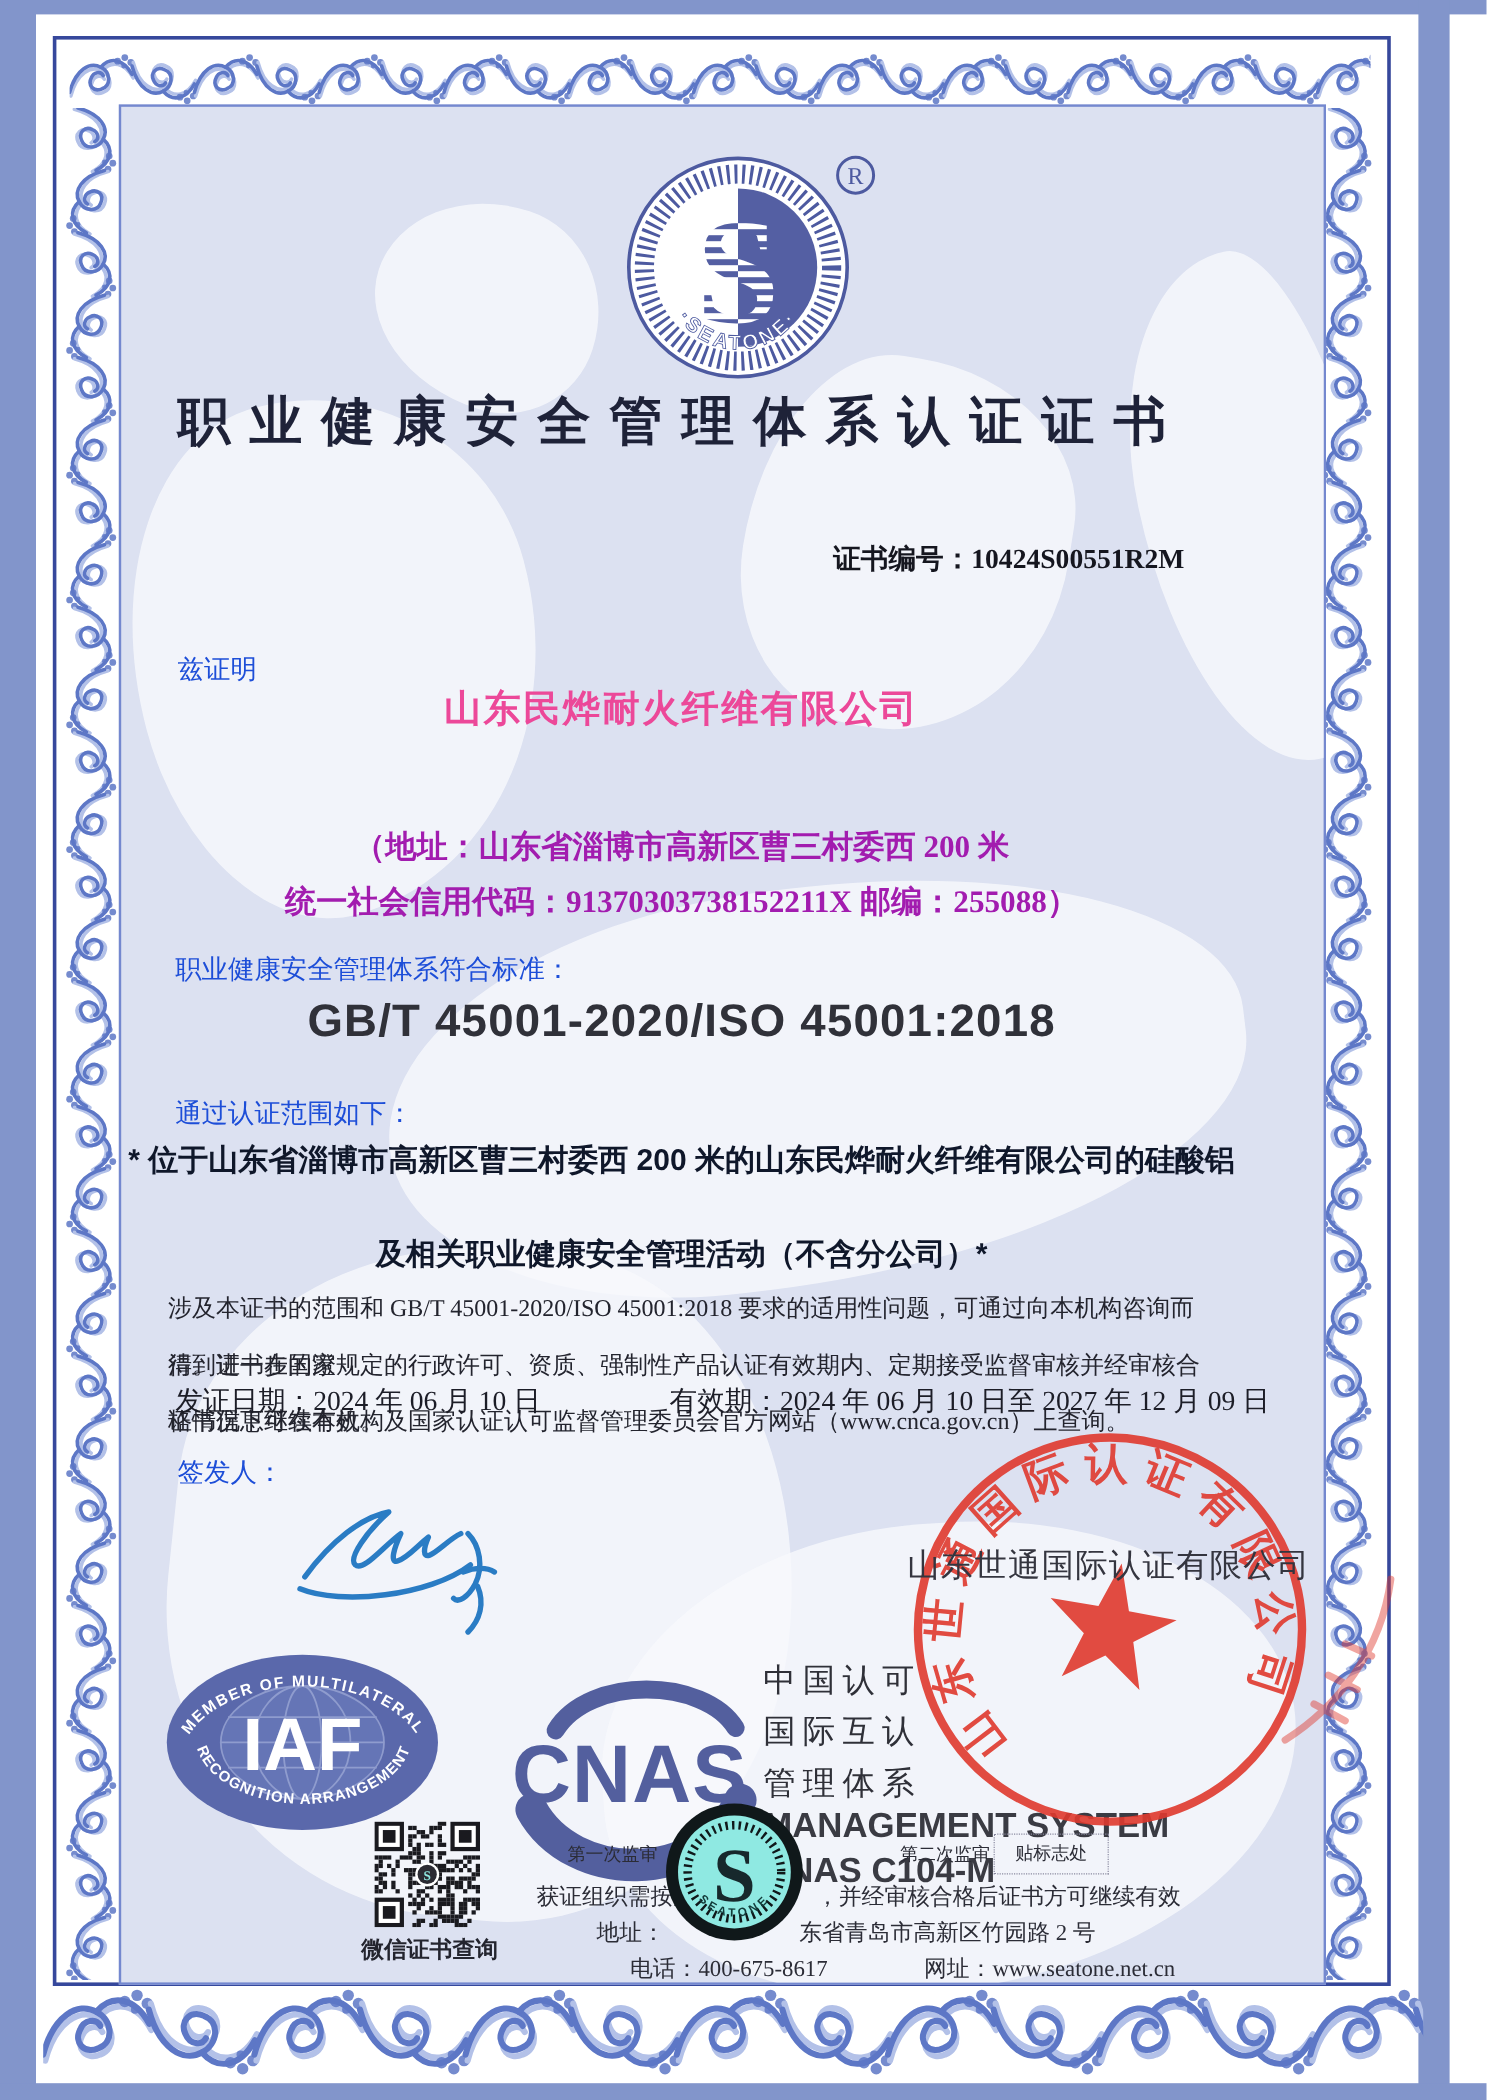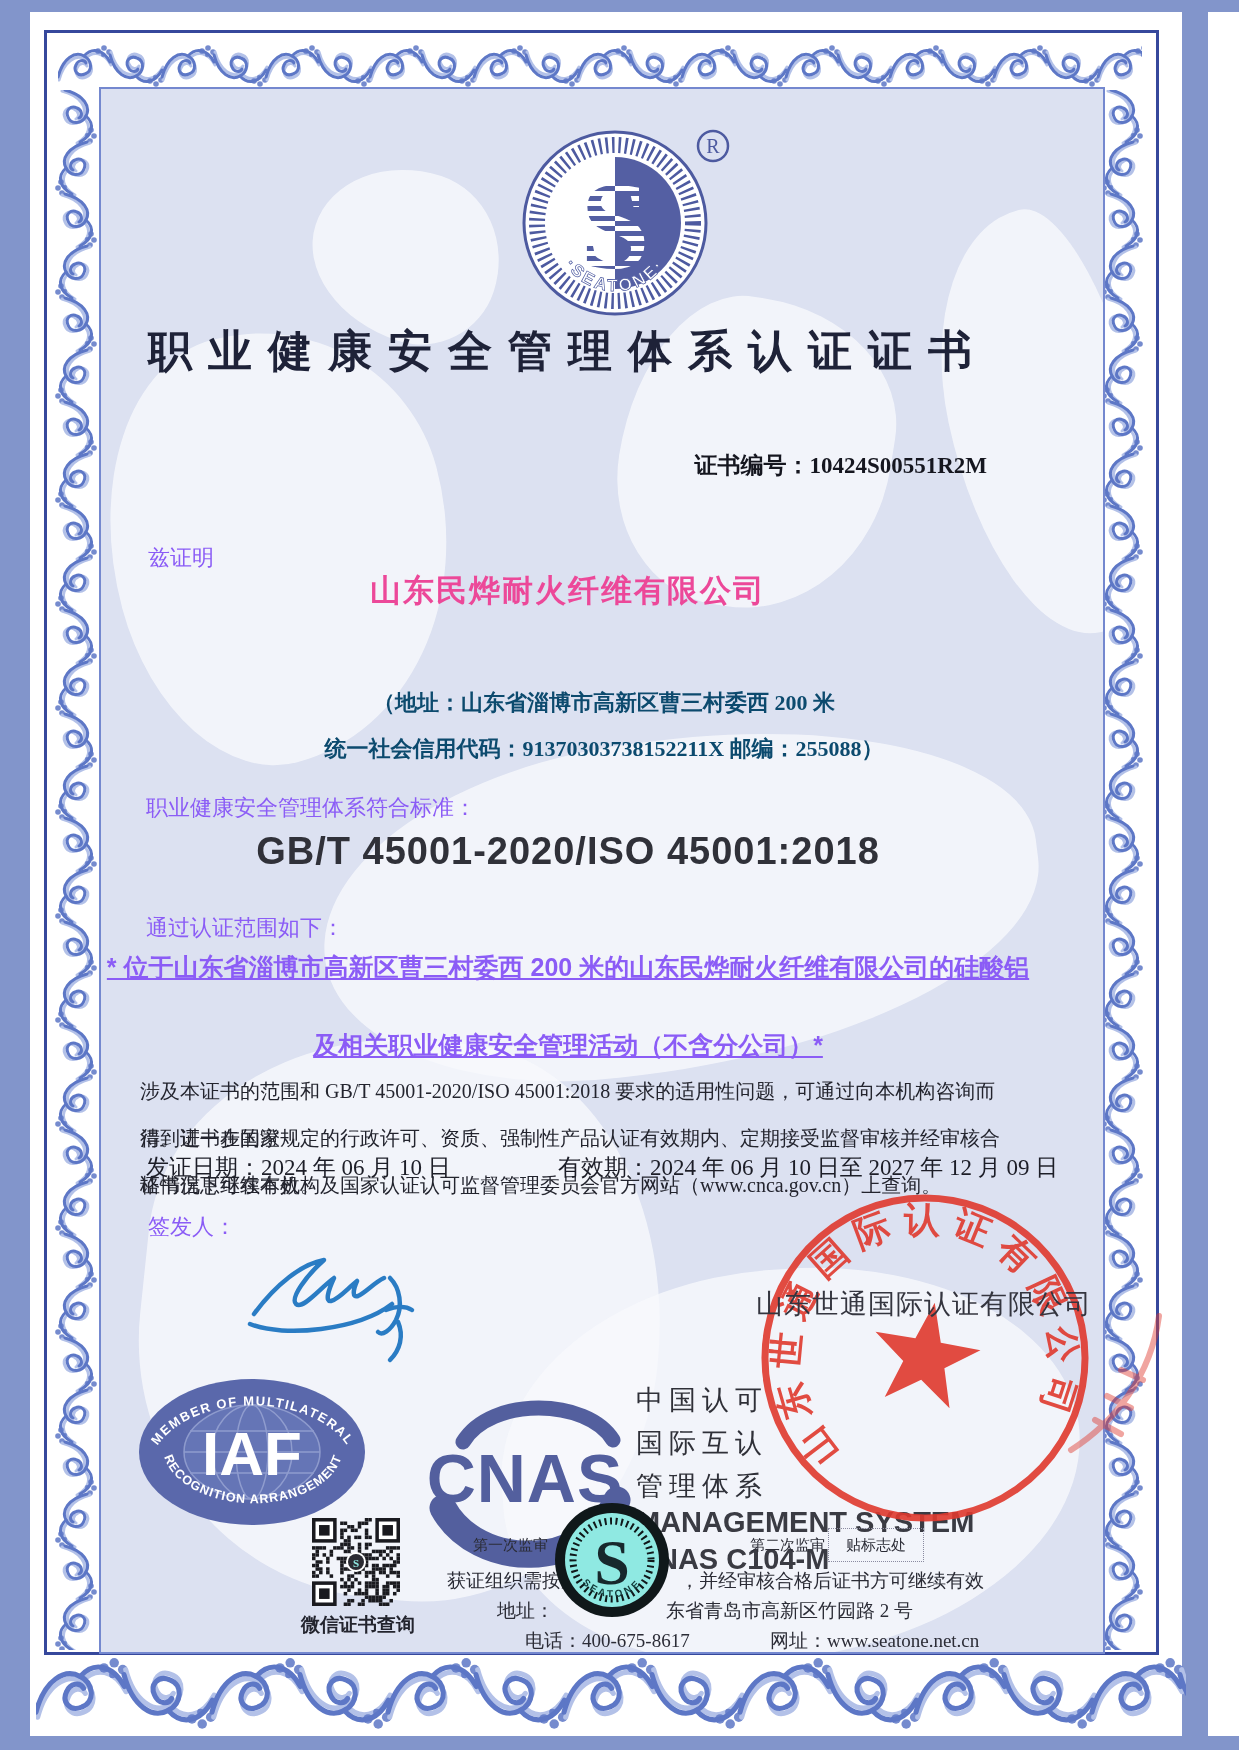--- a/index.html
+++ b/index.html
@@ -15,25 +15,25 @@
   .content{position:absolute;left:99px;top:87px;width:1002px;height:1563px;
            background:#dce1f1;border:2px solid #7488cf;overflow:hidden;}
   .blob{position:absolute;background:#f7f9fd;opacity:.8;}
   
   svg.band{position:absolute;}
   .ser{font-family:Liberation Serif, serif;}
   .san{font-family:"Liberation Sans","DejaVu Sans",sans-serif;}
   .center-line{position:absolute;left:100px;width:936px;text-align:center;}
   .title{top:322px;font-size:44px;font-weight:bold;letter-spacing:16px;color:#1e2238;}
   .certno{position:absolute;top:450px;right:252px;font-size:23px;font-weight:bold;color:#15161f;}
-  .lbl{position:absolute;font-size:22px;color:#8b5cf6;}
+  .lbl{position:absolute;font-size:22px;color:#1d4ed8;}
   .company{top:570px;font-size:31px;font-weight:bold;color:#ec4899;letter-spacing:2px;}
-  .addr{font-size:22px;font-weight:bold;color:#0c4a6e;padding-left:36px;}
+  .addr{font-size:26px;font-weight:bold;color:#a21caf;}
   .standard{top:830px;font-size:38px;font-weight:600;color:#303139;letter-spacing:1px;}
-  .scope{font-size:25px;font-weight:bold;color:#8b5cf6;line-height:39px;text-decoration:underline;}
+  .scope{font-size:25px;font-weight:bold;color:#0f172a;line-height:39px;}
   .clar{position:absolute;left:140px;width:870px;font-size:20px;color:#23242e;line-height:47px;}
   .dateline{position:absolute;top:1152px;font-size:23px;color:#1c1d27;}
   .issuer-dark{position:absolute;left:756px;top:1286px;font-size:27px;font-weight:500;
                color:#34353f;letter-spacing:1px;z-index:30;}
   .cnas-cn{position:absolute;left:636px;font-size:27px;color:#2f3038;letter-spacing:6px;}
   .cnas-en{position:absolute;left:636px;font-weight:bold;color:#3a3b43;}
   .foot{position:absolute;font-size:19px;color:#2b2c36;}
   .audit{position:absolute;top:1536px;font-size:15px;color:#2b2c36;}
   .stickbox{position:absolute;left:828px;top:1528px;width:94px;height:32px;
             border:1px dotted #8a8aa0;text-align:center;line-height:32px;font-size:15px;color:#2b2c36;}

